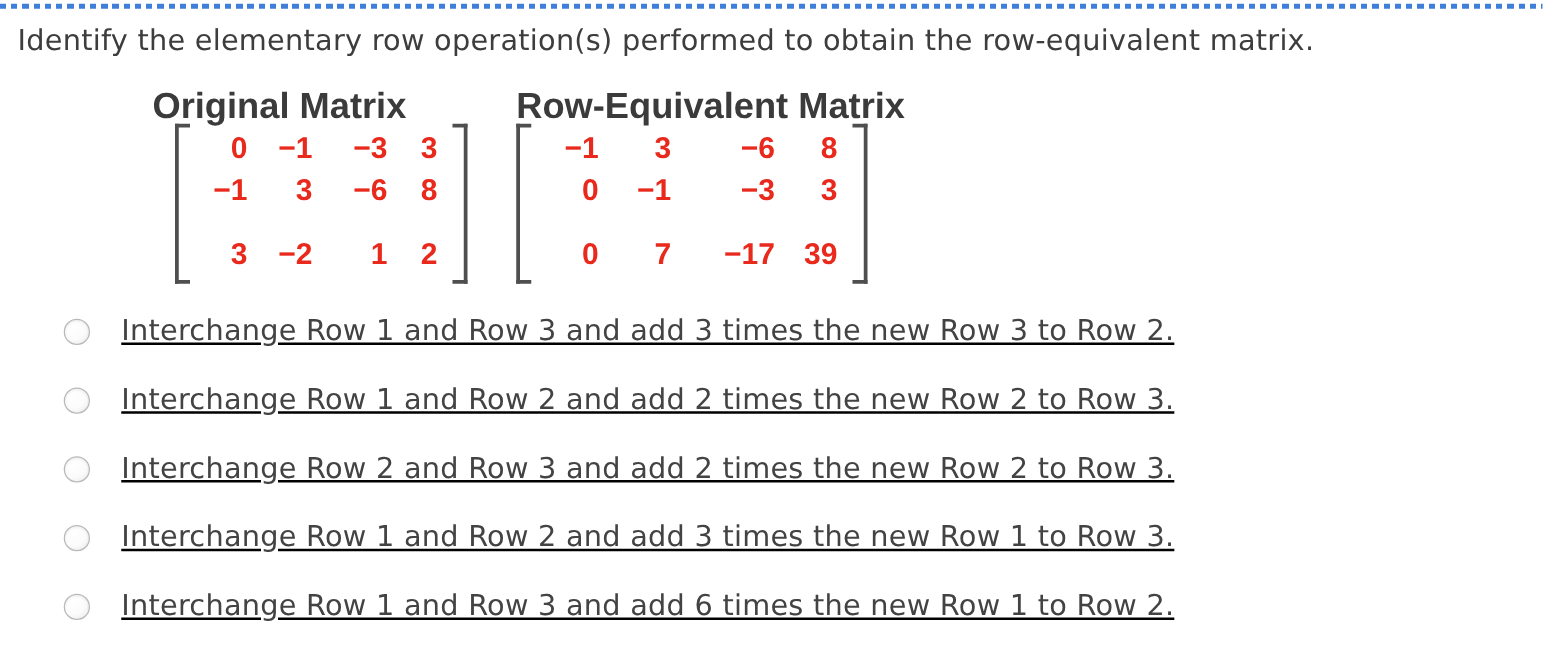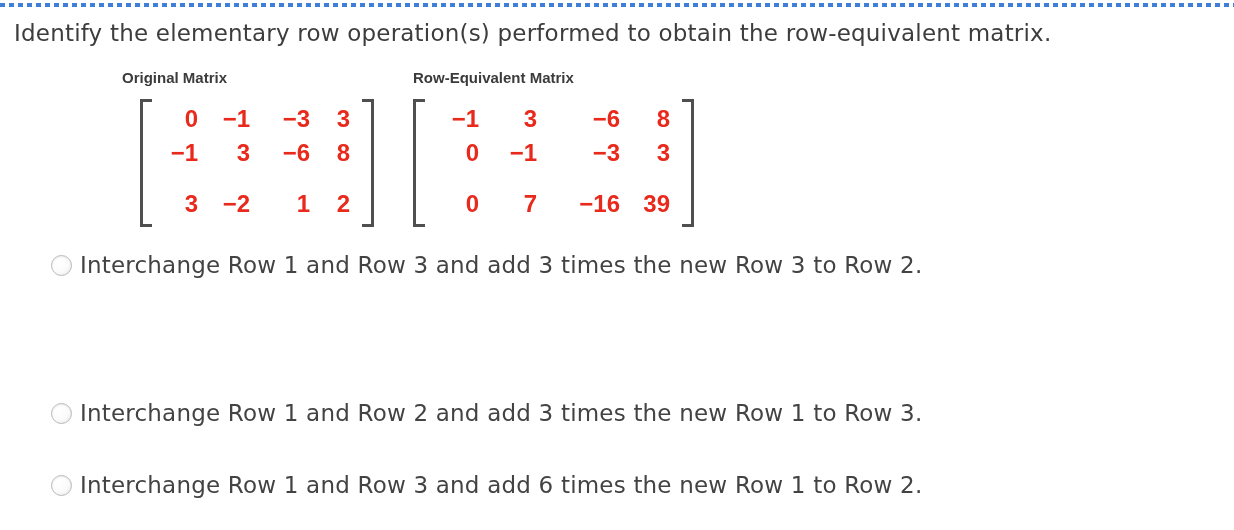--- a/index.html
+++ b/index.html
@@ -17,21 +17,21 @@
   }
 
   .prompt {
     position: absolute; top: 20px; left: 14px;
     font-size: 23px; color: #3d3d3d; letter-spacing: 0.2px; white-space: nowrap;
   }
 
   .matrix-title {
     position: absolute; top: 69px;
     font-family: "Liberation Sans", sans-serif;
-    font-weight: bold; font-size: 15px; color: #3b3b3b; white-space: nowrap;
+    font-weight: bold; font-size: 29px; color: #3b3b3b; white-space: nowrap;
   }
   .matrix-title.original { left: 122px; }
   .matrix-title.equivalent { left: 413px; text-align: right; }
 
   .matrix {
     position: absolute; top: 99px;
     display: flex; align-items: stretch;
     font-family: "Liberation Sans", sans-serif;
     font-weight: bold; font-size: 24px; color: #e8291c;
   }
@@ -46,21 +46,21 @@
     display: grid; align-content: start;
     padding: 5px 12px 9px 6px; row-gap: 5px;
   }
   .m1 .m-grid { grid-template-columns: 40px 52px 60px 40px; }
   .m2 .m-grid { grid-template-columns: 48px 58px 83px 50px; }
   .m-cell { text-align: right; line-height: 29px; white-space: nowrap; }
   .m-cell.r3 { margin-top: 17px; }
 
   .option {
     position: absolute; left: 51px; height: 26px;
-    display: flex; align-items: center; gap: 8px; cursor: default;
+    display: flex; align-items: center; gap: 25px; cursor: default; text-decoration: underline;
   }
   .radio {
     width: 21px; height: 21px; border-radius: 50%;
     border: 1px solid #b9b9b9; flex: 0 0 auto;
     background: radial-gradient(circle at 35% 30%, #ffffff 0%, #fbfbfb 55%, #e7e7e7 100%);
     box-shadow: inset 0 1px 2px rgba(0,0,0,0.07);
   }
   .option-label {
     font-size: 23px; color: #434343; letter-spacing: 0.2px; white-space: nowrap;
   }
@@ -102,31 +102,39 @@
       <span class="m-cell">−1</span>
       <span class="m-cell">3</span>
       <span class="m-cell">−6</span>
       <span class="m-cell">8</span>
       <span class="m-cell">0</span>
       <span class="m-cell">−1</span>
       <span class="m-cell">−3</span>
       <span class="m-cell">3</span>
       <span class="m-cell r3">0</span>
       <span class="m-cell r3">7</span>
-      <span class="m-cell r3">−16</span>
+      <span class="m-cell r3">−17</span>
       <span class="m-cell r3">39</span>
     </div>
     <div class="bracket right"></div>
   </div>
 
   <div class="option" style="top:252px">
     <div class="radio"></div>
     <div class="option-label">Interchange Row 1 and Row 3 and add 3 times the new Row 3 to Row 2.</div>
   </div>
-  <div class="option" style="top:400px">
+  <div class="option" style="top:307px">
+    <div class="radio"></div>
+    <div class="option-label">Interchange Row 1 and Row 2 and add 2 times the new Row 2 to Row 3.</div>
+  </div>
+  <div class="option" style="top:362px">
+    <div class="radio"></div>
+    <div class="option-label">Interchange Row 2 and Row 3 and add 2 times the new Row 2 to Row 3.</div>
+  </div>
+  <div class="option" style="top:417px">
     <div class="radio"></div>
     <div class="option-label">Interchange Row 1 and Row 2 and add 3 times the new Row 1 to Row 3.</div>
   </div>
   <div class="option" style="top:472px">
     <div class="radio"></div>
     <div class="option-label">Interchange Row 1 and Row 3 and add 6 times the new Row 1 to Row 2.</div>
   </div>
 
 </div>
 

